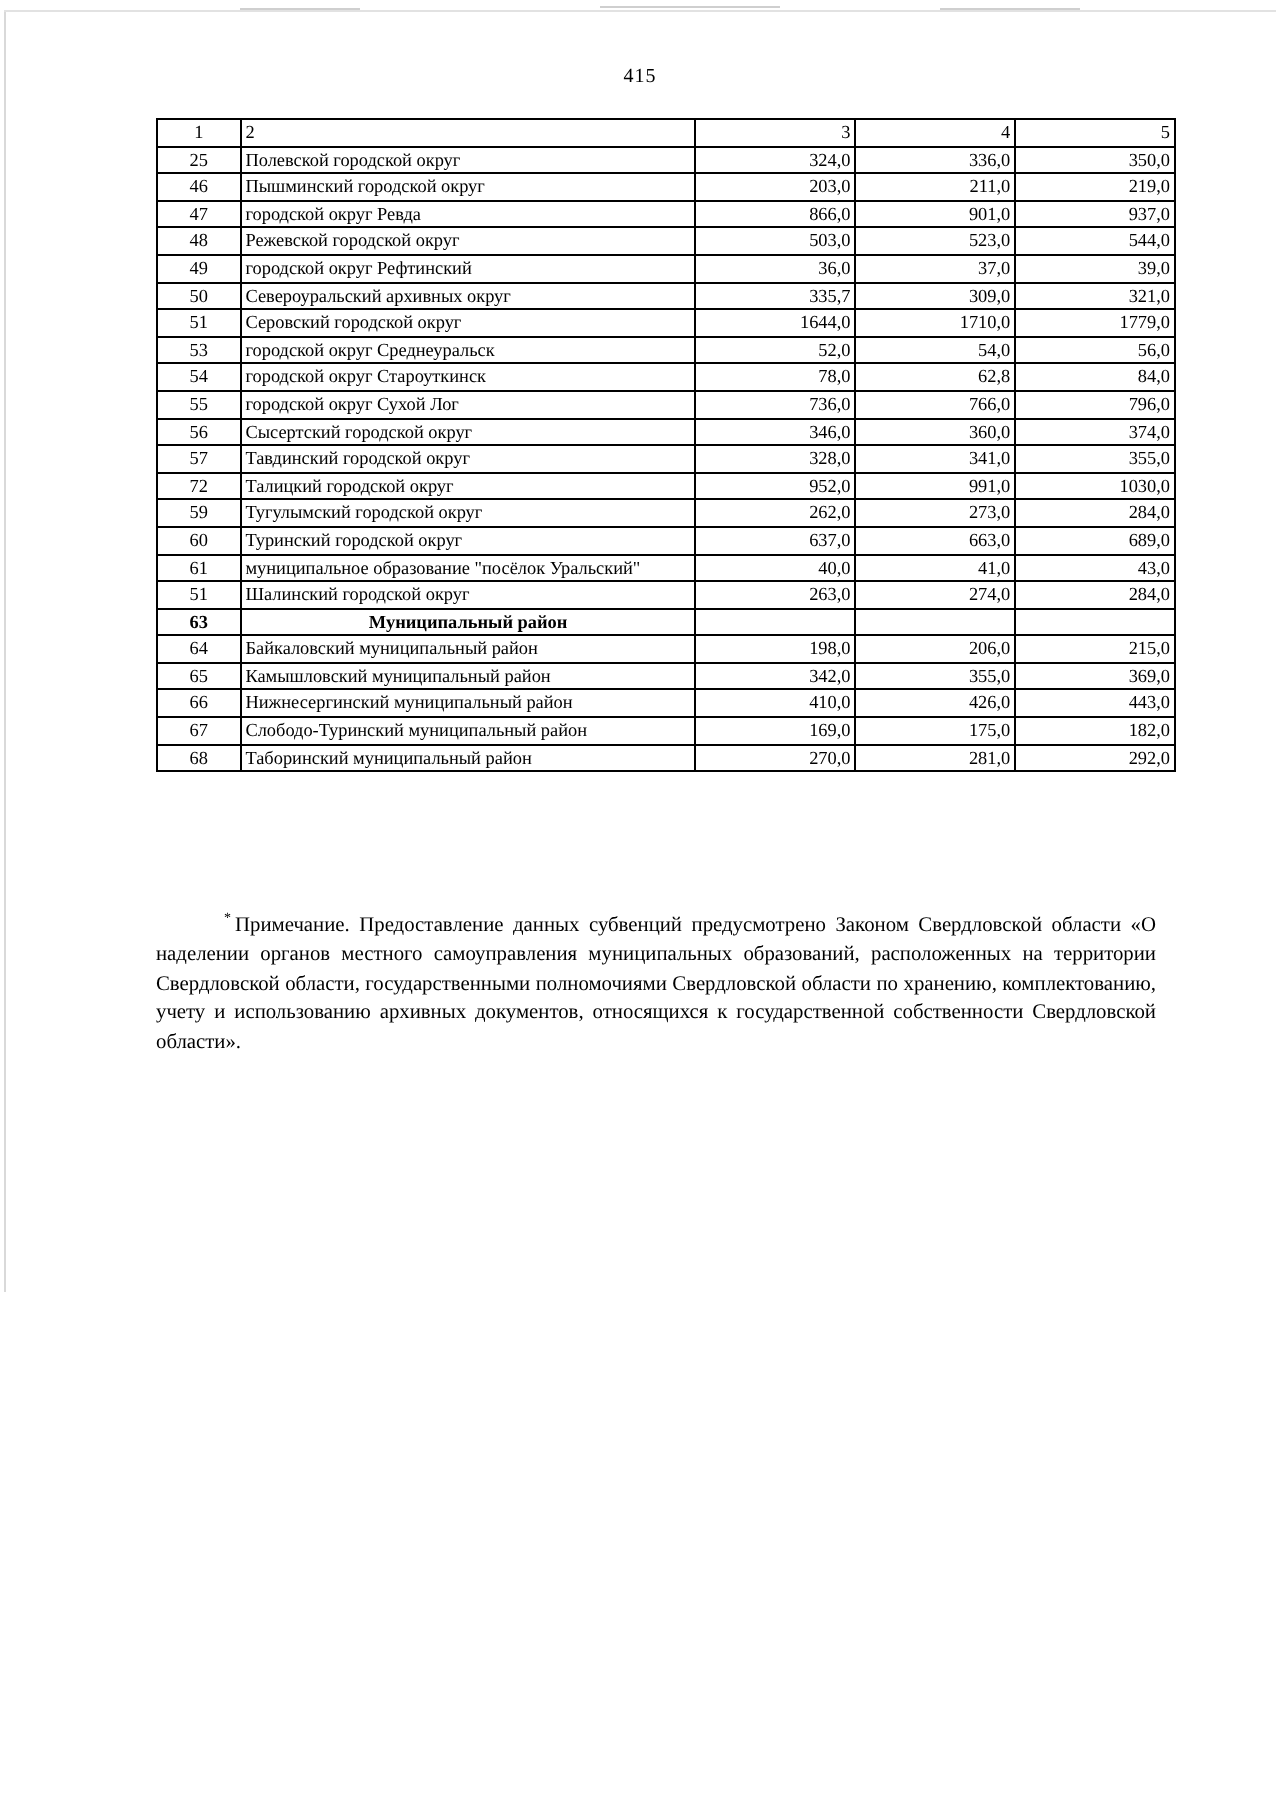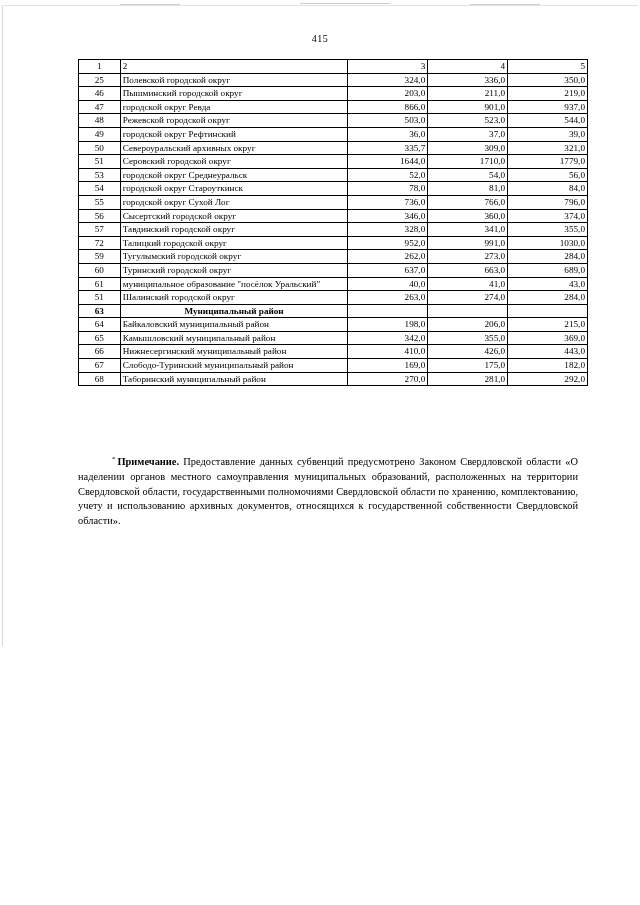--- a/index.html
+++ b/index.html
@@ -94,21 +94,21 @@
   .note p {
     margin: 0;
     text-indent: 34px;
   }
   .note .marker {
     font-size: 7px;
     vertical-align: super;
     margin-right: 2px;
   }
   .note b {
-    font-weight: bold;
+    font-weight: normal;
   }
 </style>
 </head>
 <body>
 
 <div class="scan-edge-left"></div>
 <div class="scan-edge-top"></div>
 <div class="scan-speck" style="left:120px; top:4px; width:60px; height:1px;"></div>
 <div class="scan-speck" style="left:300px; top:3px; width:90px; height:1px;"></div>
 <div class="scan-speck" style="left:470px; top:4px; width:70px; height:1px;"></div>
@@ -179,21 +179,21 @@
         <td class="col-num">53</td>
         <td class="col-name">городской округ Среднеуральск</td>
         <td class="col-v">52,0</td>
         <td class="col-v">54,0</td>
         <td class="col-v">56,0</td>
       </tr>
       <tr>
         <td class="col-num">54</td>
         <td class="col-name">городской округ Староуткинск</td>
         <td class="col-v">78,0</td>
-        <td class="col-v">81,0</td>
+        <td class="col-v">62,8</td>
         <td class="col-v">84,0</td>
       </tr>
       <tr>
         <td class="col-num">55</td>
         <td class="col-name">городской округ Сухой Лог</td>
         <td class="col-v">736,0</td>
         <td class="col-v">766,0</td>
         <td class="col-v">796,0</td>
       </tr>
       <tr>

